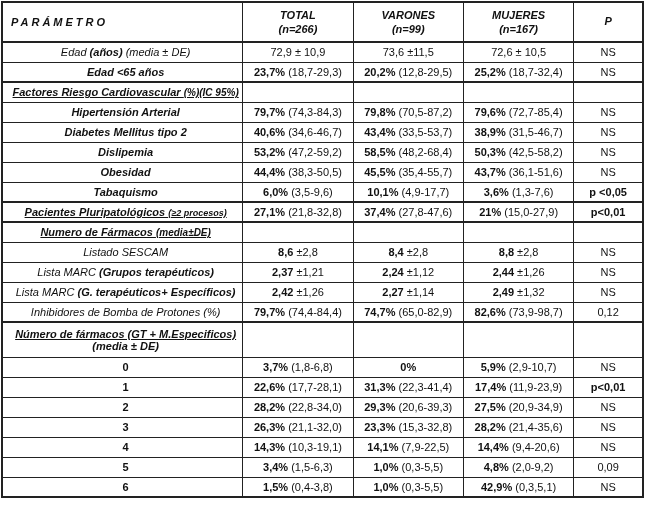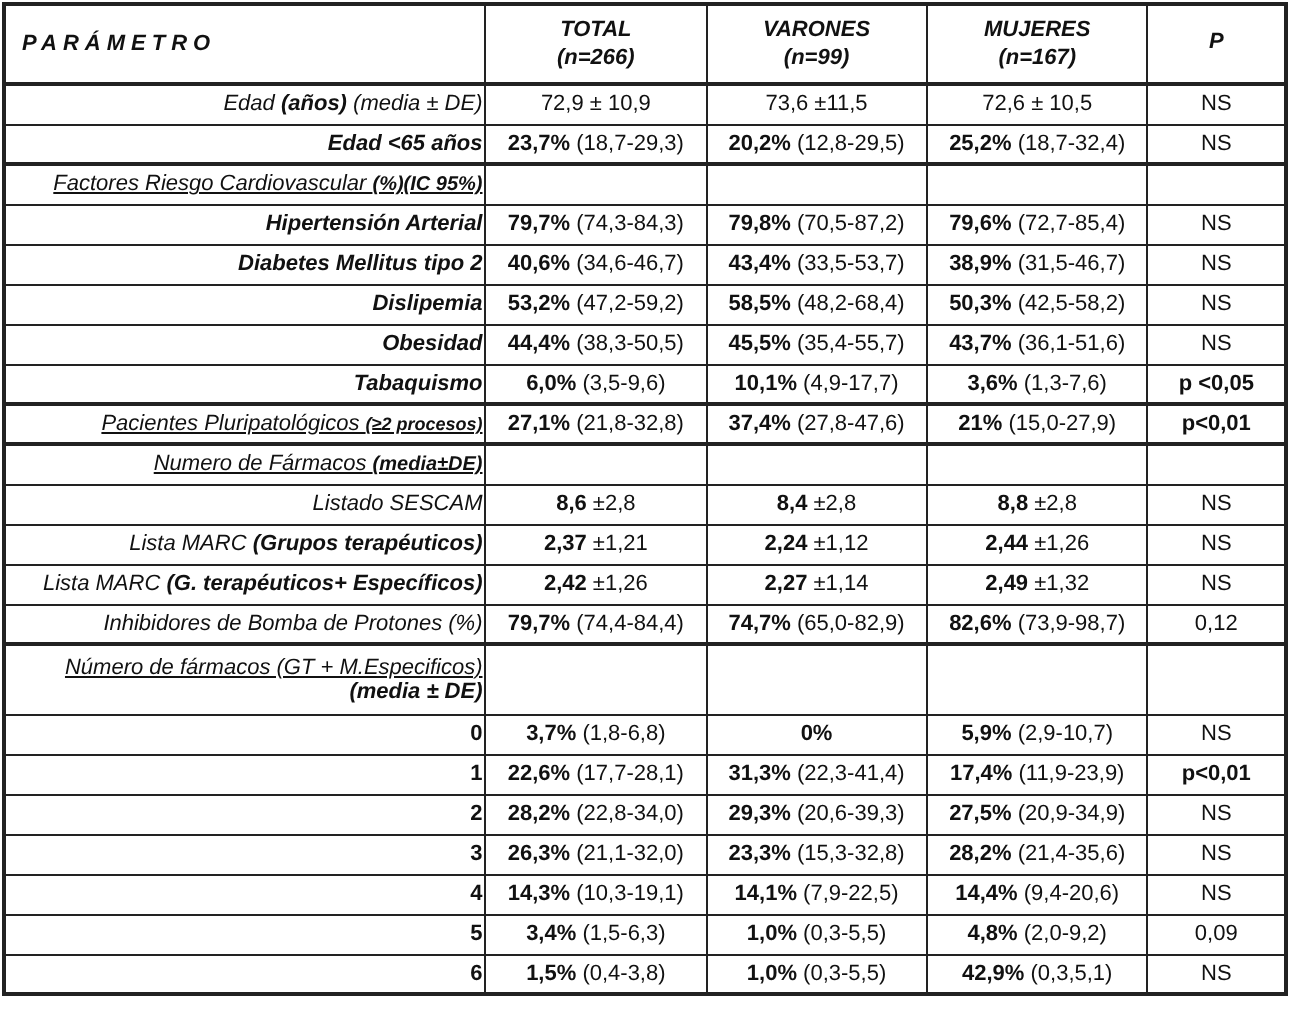--- a/index.html
+++ b/index.html
@@ -10,27 +10,27 @@
   col.c-total{width:110px;}
   col.c-var{width:110px;}
   col.c-muj{width:110px;}
   col.c-p{width:69px;}
   th,td{border:1px solid #222222;box-sizing:border-box;overflow:hidden;white-space:nowrap;}
   thead th{height:40px;border-bottom:2px solid #222222;font-size:11px;font-weight:bold;font-style:italic;vertical-align:middle;}
   th.param-th{text-align:left;padding-left:8px;letter-spacing:3px;}
   th.col-th{text-align:center;padding:0 2px;}
   th.col-th .col-n{margin-top:2px;}
   tbody td{height:20px;font-size:11px;vertical-align:middle;}
-  td.label-cell{text-align:right;padding-left:7px;}
+  td.label-cell{text-align:center;padding-left:7px;}
   td.value-cell,td.p-cell{text-align:center;padding:0 2px;}
   tr.thick-top td{border-top:2px solid #222222;}
   tr.tall-row td{height:35px;}
   .seg-i{font-style:italic;}
   .seg-bi{font-style:italic;font-weight:bold;}
-  .seg-biu{font-style:italic;font-weight:normal;text-decoration:underline;}
+  .seg-biu{font-style:italic;font-weight:bold;text-decoration:underline;}
   .seg-bius{font-style:italic;font-weight:bold;text-decoration:underline;font-size:10px;}
   .seg-bis{font-style:italic;font-weight:bold;font-size:9px;text-decoration:underline;}
   .seg-b{font-weight:bold;}
   .val-bold{font-weight:bold;}
   .val-rest{font-weight:normal;}
   td.p-cell.p-bold{font-weight:bold;}
 </style>
 </head>
 <body>
 

